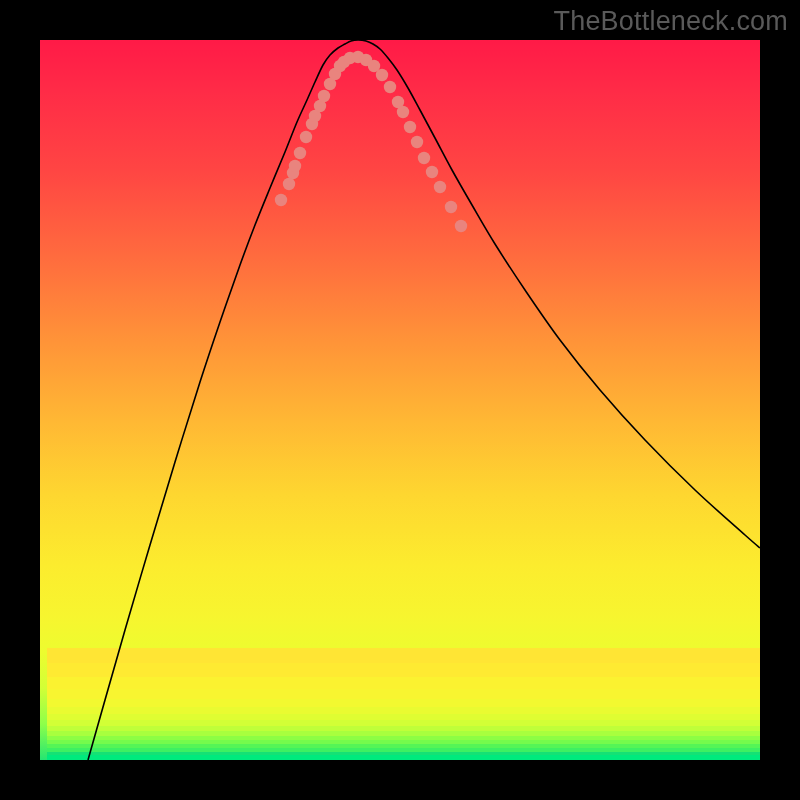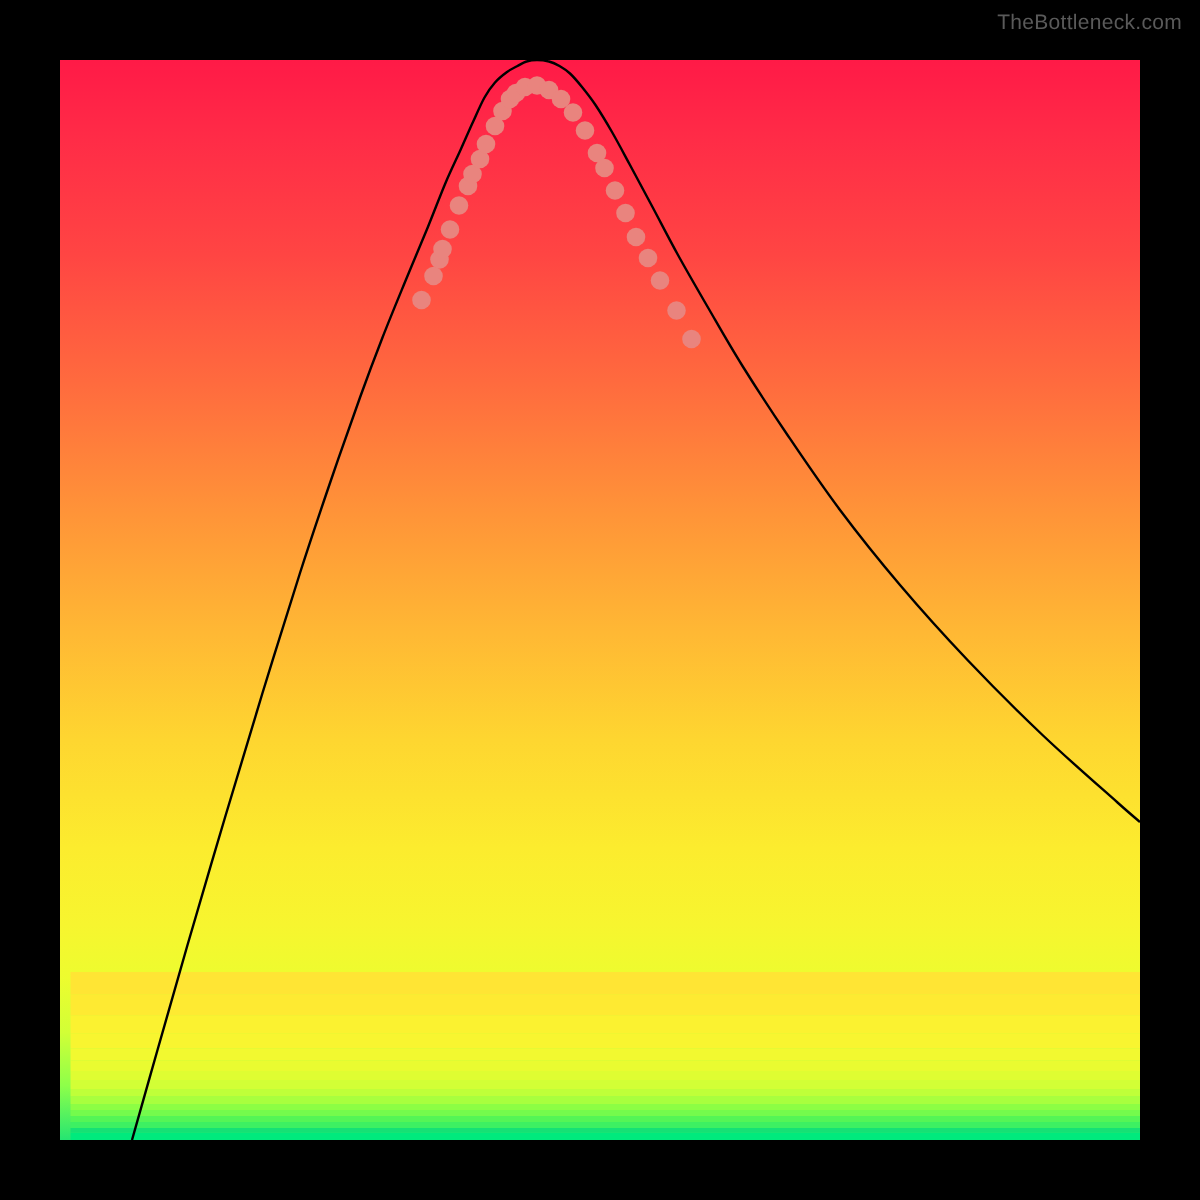--- a/index.html
+++ b/index.html
@@ -8,21 +8,21 @@
     height: 800px;
     background: #000000;
     position: relative;
     overflow: hidden;
   }
   .watermark {
     position: absolute;
     top: 6px;
     right: 12px;
     font-family: Arial, sans-serif;
-    font-size: 14px;
+    font-size: 27px;
     font-weight: 500;
     color: #5a5a5a;
     letter-spacing: 0.2px;
     z-index: 10;
   }
   .plot-area {
     position: absolute;
     left: 40px;
     top: 40px;
     width: 720px;

